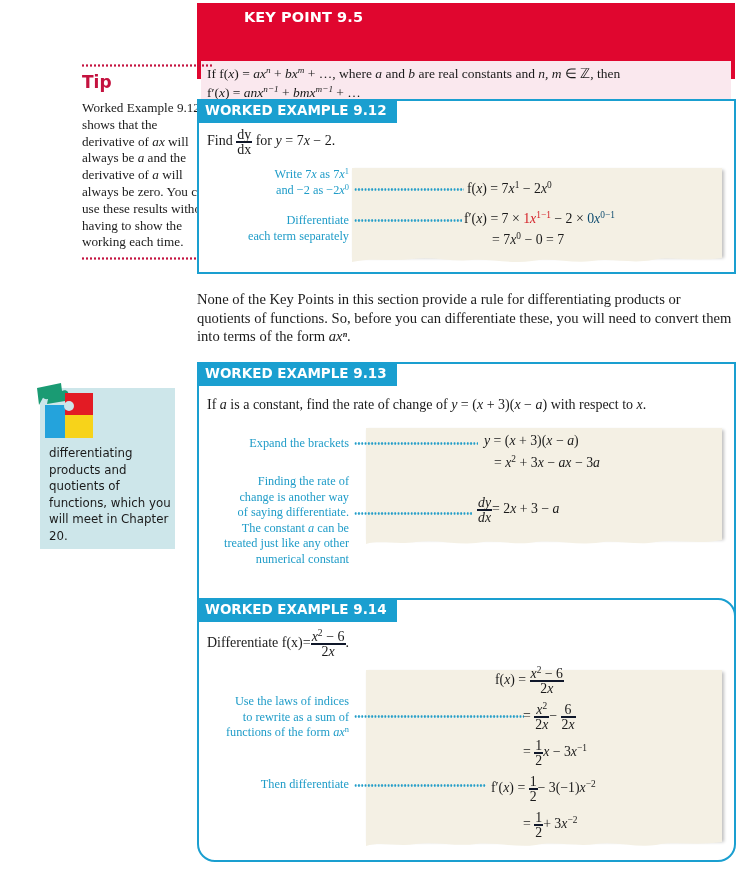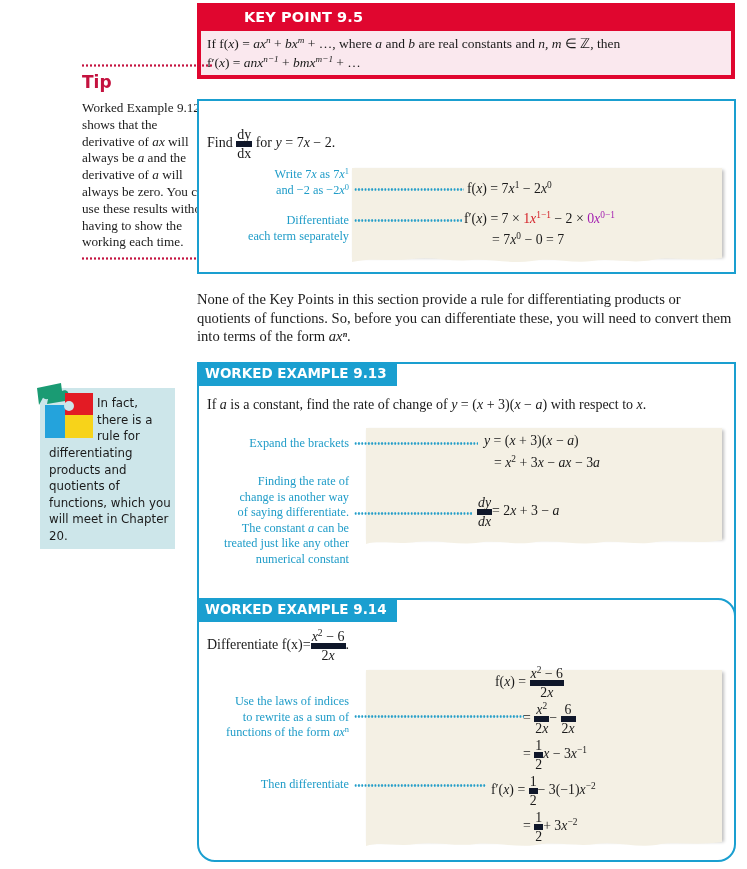--- a/index.html
+++ b/index.html
@@ -4,42 +4,42 @@
 <style>
   * { box-sizing: border-box; margin: 0; padding: 0; }
   html, body { width: 747px; height: 869px; background: #ffffff; overflow: hidden; }
   body { position: relative; font-family: "Liberation Serif", serif; color: #1a1a1a; }
   i, .it { font-style: italic; }
   sup { font-size: 0.68em; vertical-align: 0.5em; line-height: 0; }
 
   
   .keypoint { position: absolute; left: 197px; top: 3px; width: 538px; height: 76px; background: #e0062f; padding: 0 4px 4px 4px; }
   .keypoint .hdr { height: 28px; line-height: 28px; color: #fff; font-family: "DejaVu Sans", sans-serif; font-weight: bold; font-size: 14.5px; padding-left: 6px; letter-spacing: 0.1px; margin-left: 37px; }
-  .keypoint .body { background: #fae8ee; height: 44px; padding: 3px 6px; font-size: 13.5px; line-height: 19px; }
+  .keypoint .body { background: #fae8ee; height: 44px; padding: 3px 6px; font-size: 13.5px; line-height: 19px; margin-top: 30px; }
 
   
   .tip { position: absolute; left: 44px; top: 64px; width: 132px; margin-left: 37px; }
   .dots-red { height: 3px; background-image: radial-gradient(circle, #c4123f 1px, transparent 1.3px); background-size: 4px 3px; background-repeat: repeat-x; }
   .tip .title { color: #c4123f; font-family: "DejaVu Sans", sans-serif; font-weight: bold; font-size: 17px; margin: 5px 0 8px 1px; }
   .tip .text { font-size: 13.2px; line-height: 16.8px; padding-left: 1px; margin-bottom: 6px; }
 
   
   .we { position: absolute; left: 197px; width: 539px; border: 2px solid #1a9fd0; background: #fff; }
   .we .hdr { display: inline-block; background: #1a9fd0; color: #fff; font-family: "DejaVu Sans", sans-serif; font-weight: bold; font-size: 13.5px; height: 24px; line-height: 23px; padding: 0 10px 0 8px; margin-top: -2px; margin-left: -2px; }
   .we .q { font-size: 14px; position: absolute; left: 8px; }
   .paper { position: absolute; background: #f4f0e4; box-shadow: 2px 2px 3px rgba(0,0,0,0.25); }
   .paper .tear { position: absolute; left: 0; bottom: -10px; width: 100%; height: 14px; }
   .note { position: absolute; color: #1f9cc8; font-size: 12.3px; line-height: 15.5px; text-align: right; }
   .leader { position: absolute; height: 3px; background-image: radial-gradient(circle, #1f9cc8 1px, transparent 1.3px); background-size: 3.3px 3px; background-repeat: repeat-x; }
   .math { position: absolute; font-size: 13.8px; white-space: nowrap; }
   .frac { display: inline-block; vertical-align: middle; text-align: center; line-height: 13px; }
   .frac > span { display: block; padding: 0 1px; }
-  .frac > span.num { border-bottom: 6px solid #0f172a; }
+  .frac > span.num { border-bottom: 2px solid #0f172a; }
   .red { color: #d42027; }
-  .purple { color: #a21caf; }
+  .purple { color: #0c4a6e; }
 
   .para { position: absolute; left: 197px; top: 290px; width: 540px; font-size: 14.6px; line-height: 18.5px; }
 
   
   .puzzle-box { position: absolute; left: 40px; top: 388px; width: 135px; height: 161px; background: #cde6ea; }
   .puzzle-box .t1 { position: absolute; left: 57px; top: 7px; font-family: "DejaVu Sans", sans-serif; font-size: 11.8px; line-height: 16.6px; }
   .puzzle-box .t2 { position: absolute; left: 9px; top: 57px; font-family: "DejaVu Sans", sans-serif; font-size: 11.8px; line-height: 16.6px; }
   .puzzle-icon { position: absolute; left: 35px; top: 383px; width: 60px; height: 57px; }
 </style>
 </head>
@@ -54,20 +54,21 @@
 </div>
 
 <div class="tip">
   <div class="dots-red"></div>
   <div class="title">Tip</div>
   <div class="text"><span>Worked Example 9.12 shows that the derivative of </span><i>ax</i><span> will always be </span><i>a</i><span> and the derivative of </span><i>a</i><span> will always be zero. You can use these results without having to show the working each time.</span></div>
   <div class="dots-red"></div>
 </div>
 
 <div class="we" style="top:99px;height:175px;">
+  <div class="hdr">WORKED EXAMPLE 9.12</div>
   <div class="q" style="top:27px;">
     <span>Find</span>
     <span class="frac"><span class="num"><span>dy</span></span><span>dx</span></span><span> for </span><i>y</i><span> = 7</span><i>x</i><span> − 2.</span>
   </div>
   <div class="paper" style="left:153px;top:67px;width:370px;height:88px;">
     <svg class="tear" viewBox="0 0 370 14" preserveAspectRatio="none">
         <path d="M0 0 L370 0 L370 6 C340 10 320 4 300 8 C280 12 260 6 240 9 C220 12 200 5 180 9 C160 12 140 7 120 8 C100 10 80 4 60 7 C40 10 20 5 0 10 Z" fill="#f4f0e4"></path>
       </svg>
   </div>
   <div class="note" style="left:40px;top:66px;width:110px;">Write 7<i>x</i> as 7<i>x</i><sup>1</sup><br>and −2 as −2<i>x</i><sup>0</sup></div>
@@ -75,21 +76,20 @@
   <div class="note" style="left:20px;top:112px;width:130px;">Differentiate<br>each term separately</div>
   <div class="leader" style="left:155px;top:118px;width:108px;"></div>
   <div class="math" style="left:268px;top:80px;">f(<i>x</i>) = 7<i>x</i><sup>1</sup> − 2<i>x</i><sup>0</sup></div>
   <div class="math" style="left:265px;top:110px;">f′(<i>x</i>) = 7 × <span class="red">1<i>x</i><sup>1−1</sup></span> − 2 × <span class="purple">0<i>x</i><sup>0−1</sup></span></div>
   <div class="math" style="left:293px;top:131px;">= 7<i>x</i><sup>0</sup> − 0 = 7</div>
 </div>
 
 <div class="para"><span>None of the Key Points in this section provide a rule for differentiating products or quotients of functions. So, before you can differentiate these, you will need to convert them into terms of the form </span><i>axⁿ</i><span>.</span></div>
 
 <div class="puzzle-box">
-  <div class="t1" style="width:74px;">In fact, there is a rule for</div>
   <div class="t2" style="width:122px;">differentiating products and quotients of functions, which you will meet in Chapter 20.</div>
 </div>
 <svg class="puzzle-icon" viewBox="0 0 60 57">
   <path d="M2 5 L26 0 L27 8 C31 6 35 9 33 14 L30 18 L12 21 L13 16 C8 17 6 13 10 11 L4 22 Z" fill="#1a9b73"></path>
   <rect x="10" y="22" width="22" height="33" fill="#24a3dc"></rect>
   <path d="M30 10 L58 10 L58 32 L40 32 C42 36 36 38 34 34 L30 32 Z" fill="#e31b24"></path>
   <rect x="30" y="32" width="28" height="23" fill="#f7d31a"></rect>
   <circle cx="34" cy="23" r="5" fill="#cde6ea"></circle>
 </svg>
 

